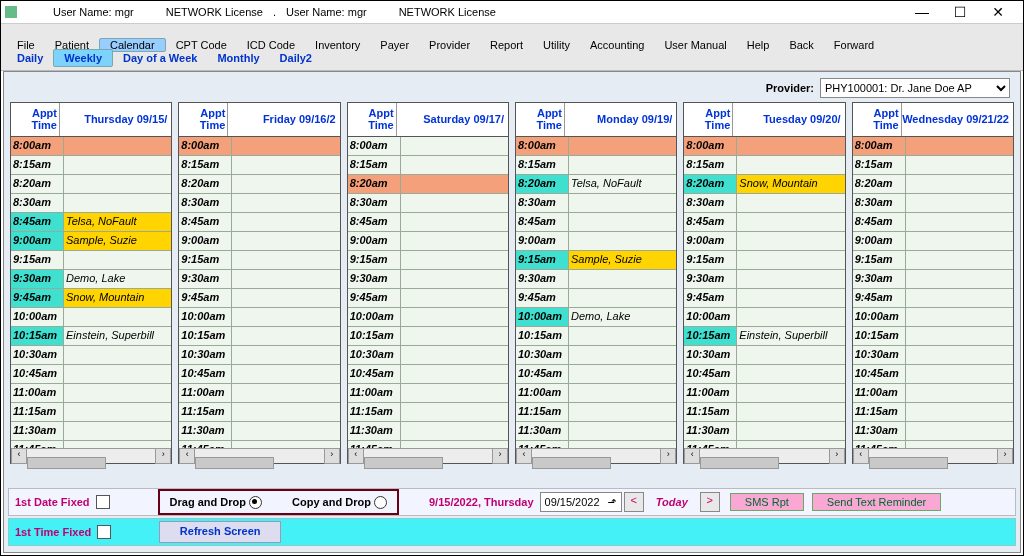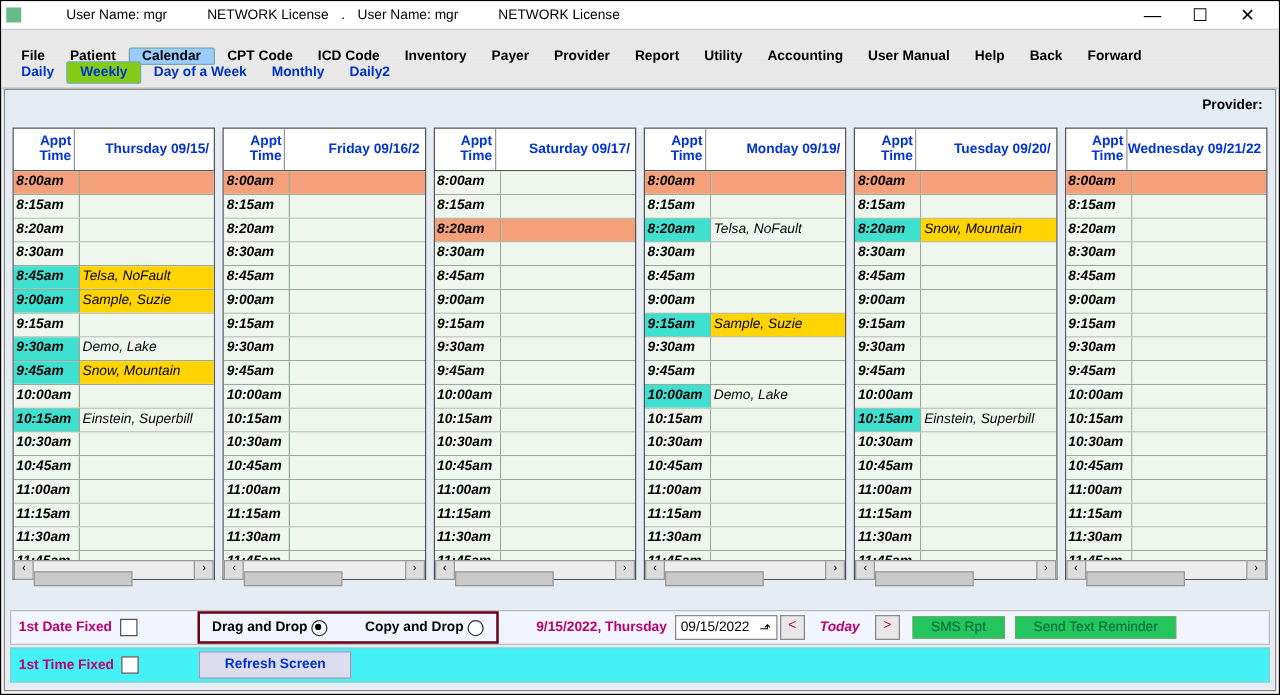--- a/index.html
+++ b/index.html
@@ -7,26 +7,26 @@
   
   .titlebar{height:22px;background:#fff;display:flex;align-items:center;padding:0 4px;font-size:11px;border-bottom:1px solid #ccc;}
   .titlebar .ico{width:12px;height:12px;background:#6b8;display:inline-block;margin-right:4px;}
   .titlebar .spacer{flex:0 0 16px;}
   .titlebar .grow{flex:1;}
   .titlebar .winbtns{display:flex;gap:8px;padding:0 6px;}
   .titlebar .winbtn{width:30px;text-align:center;font-size:14px;}
   .titlebar .dot{padding:0 10px;}
   
   .menubar{height:22px;background:#e8e8e8;display:flex;align-items:center;padding:0 6px;gap:0;}
-  .menubar span{padding:0 10px;font-weight:bold;margin-top:20px;}
+  .menubar span{padding:0 10px;font-weight:normal;margin-top:20px;}
   .menubar .sel{background:#99ccff;border:1px solid #7aa;border-radius:2px;}
   
   .tabrow{height:24px;background:#e8e8e8;display:flex;align-items:center;padding:0 6px;border-bottom:1px solid #bbb;}
   .tabrow span{padding:2px 10px;color:#0033cc;font-weight:bold;}
-  .tabrow .sel{background:#84cc16;border:1px solid #7aa;border-radius:2px;}
+  .tabrow .sel{background:#7dd3fc;border:1px solid #7aa;border-radius:2px;}
   
   .content{position:absolute;top:70px;left:2px;right:2px;bottom:2px;background:#e6ecf4;border:1px solid #888;}
   .providerbar{position:absolute;top:6px;right:10px;display:flex;align-items:center;gap:6px;}
   select.prov{width:190px;height:20px;font-size:11px;border:1px solid #888;background:#fff;}
   
   .cols{position:absolute;top:30px;left:6px;right:6px;height:362px;display:flex;gap:6px;}
   .col{flex:1;min-width:0;border:1px solid #555;background:#fff;position:relative;display:flex;flex-direction:column;min-height:0;}
   .colhead{height:34px;border-bottom:1px solid #555;display:flex;color:#0033d8;font-weight:bold;}
   .colhead .h1{width:44px;border-right:1px solid #999;display:flex;align-items:center;justify-content:center;text-align:right;font-size:11px;padding:0 2px;}
   .colhead .h2{flex:1;display:flex;align-items:center;justify-content:flex-end;padding-right:4px;font-size:11px;overflow:hidden;white-space:nowrap;}
@@ -48,21 +48,21 @@
   .bar2{position:absolute;left:4px;right:4px;bottom:6px;height:26px;background:#43f1f6;border:1px solid #8cc;display:flex;align-items:center;}
   .lblred{color:#c00070;font-weight:bold;padding:0 6px;}
   .chk{width:12px;height:12px;border:1px solid #555;display:inline-block;background:#fff;}
   .box-dragdrop{border:2px solid #6a0016;height:22px;display:flex;align-items:center;padding:0 10px;margin-left:48px;}
   .radio{width:11px;height:11px;border:1px solid #333;border-radius:50%;display:inline-block;position:relative;background:#fff;}
   .radio.on::after{content:"";position:absolute;left:2px;top:2px;width:5px;height:5px;background:#000;border-radius:50%;}
   .datepick{display:flex;align-items:center;border:1px solid #888;height:18px;background:#fff;margin-left:6px;}
   .datepick span{padding:0 4px;}
   .navbtn{width:18px;height:18px;border:1px solid #888;background:#e8e8e8;text-align:center;line-height:15px;color:#c06;margin:0 2px;}
   .todaybtn{color:#c00070;font-weight:bold;padding:0 10px;font-style:italic;}
-  .greenbtn{border:1px solid #6a6;background:#22c55e;padding:2px 14px;color:#063;margin-left:8px;}
+  .greenbtn{border:1px solid #6a6;background:#f9a8d4;padding:2px 14px;color:#063;margin-left:8px;}
   .btn-refresh{width:120px;height:20px;border:1px solid #99b;background:#ddddef;text-align:center;color:#0033cc;font-weight:bold;margin-left:48px;line-height:18px;}
   .pink{color:#c00070;font-weight:bold;}
 </style>
 </head>
 <body>
 
 <div class="titlebar">
   <span class="ico"></span>
   <span class="spacer"></span><span class="spacer"></span>
   <span>User Name:</span>&nbsp;
@@ -104,20 +104,23 @@
     <span>Daily</span>
     <span class="sel">Weekly</span>
     <span>Day of a Week</span>
     <span>Monthly</span>
     <span>Daily2</span>
   </div>
 
 <div class="content">
   <div class="providerbar">
     <span style="font-weight:bold;">Provider:</span>
+    <select class="prov">
+      <option>PHY100001: Dr. Jane Doe AP</option>
+    </select>
   </div>
 
   <div class="cols" id="cols">
       <div class="col">
         <div class="colhead">
           <div class="h1">Appt Time</div>
           <div class="h2">Thursday 09/15/</div>
         </div>
         <div class="grid">
           <div class="row hi-orange">

